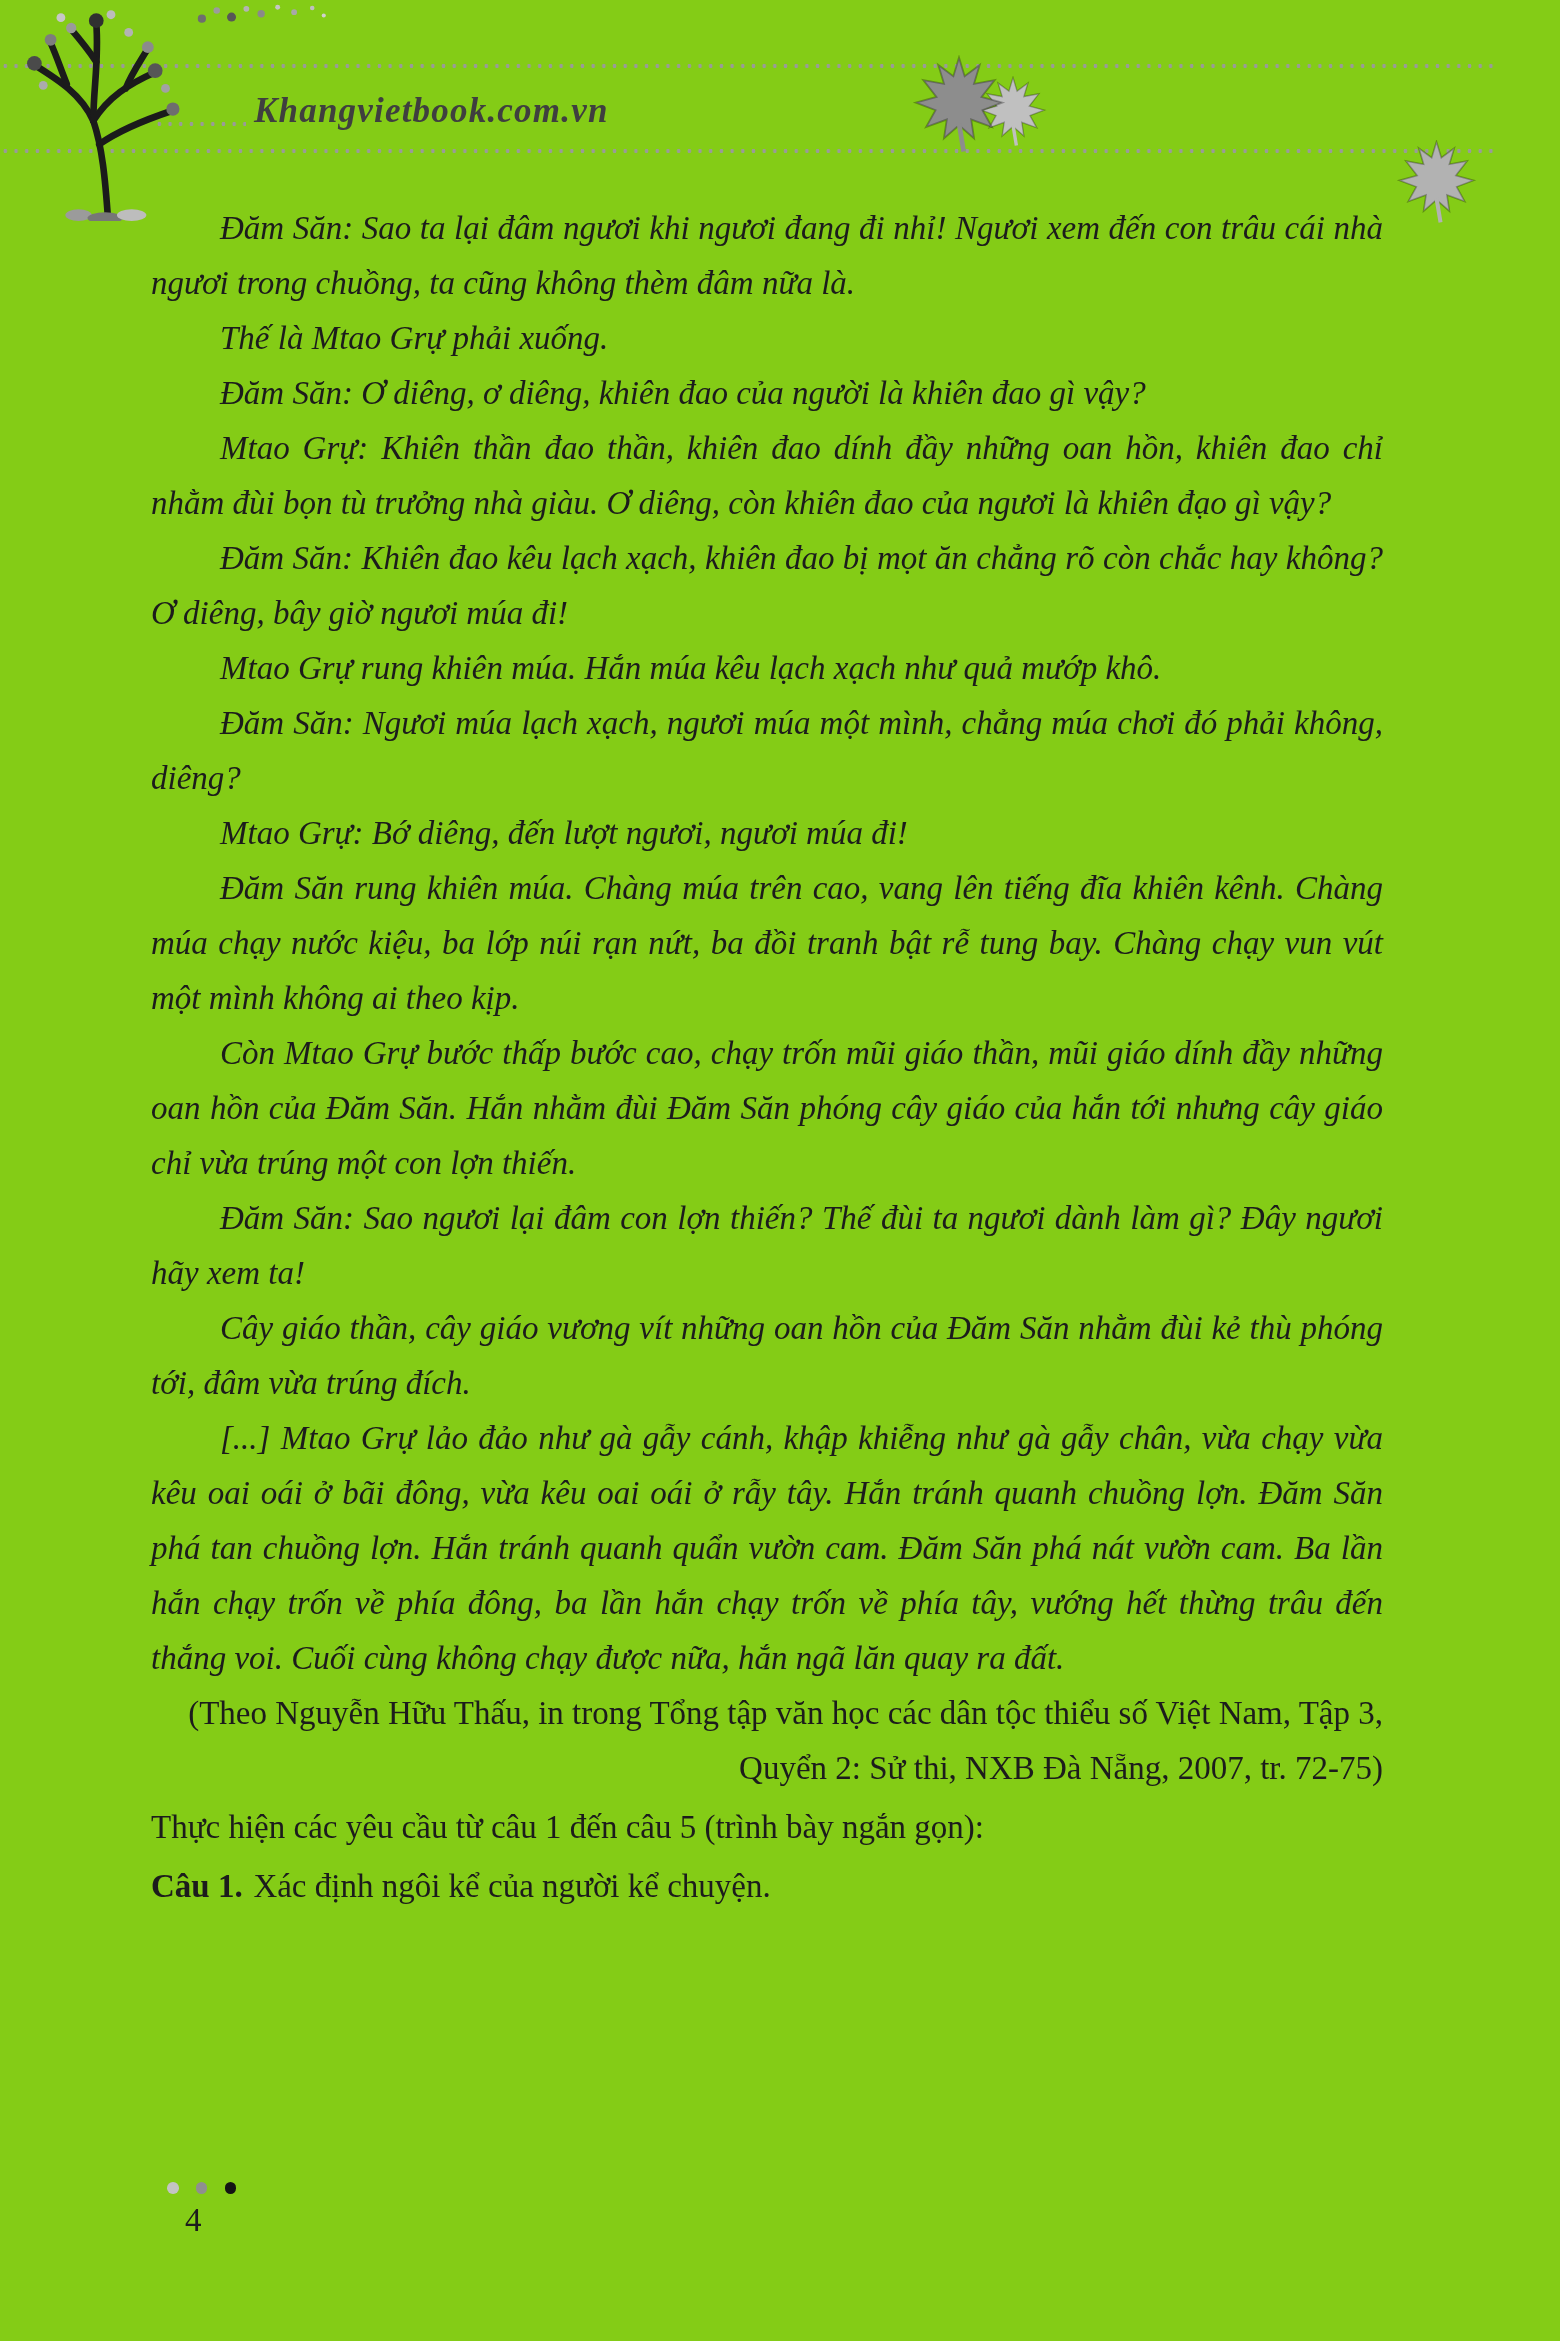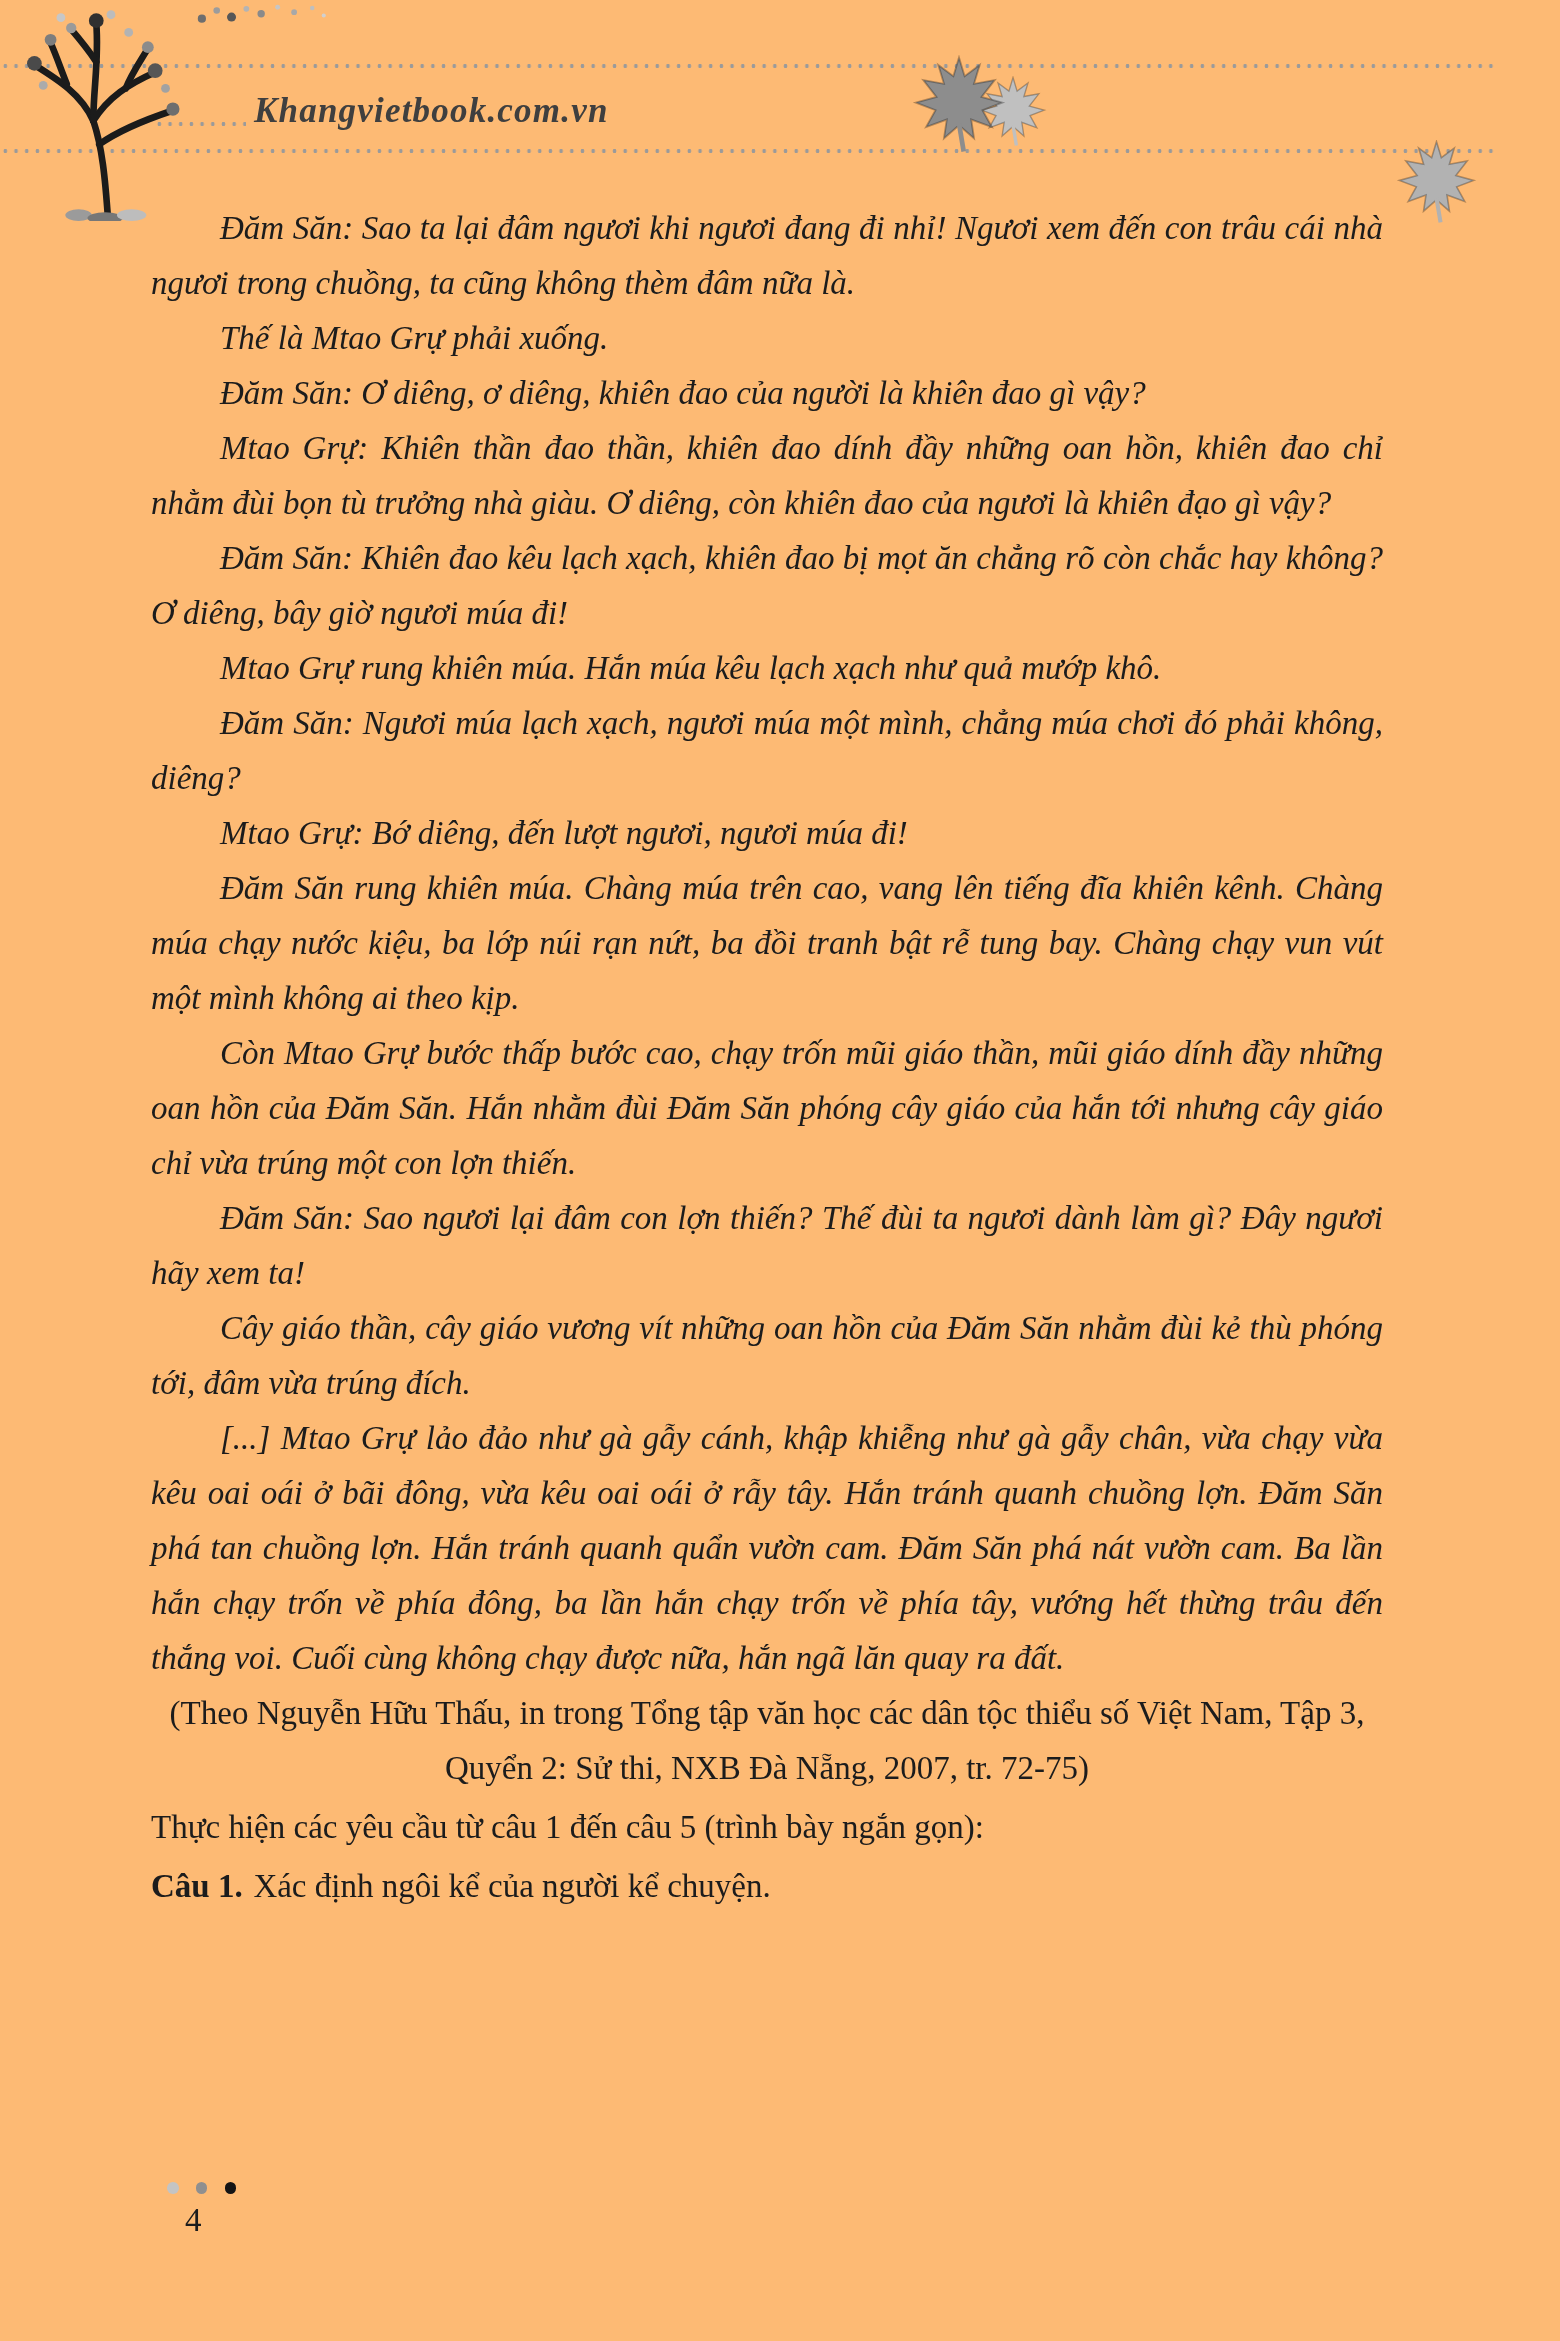--- a/index.html
+++ b/index.html
@@ -4,21 +4,21 @@
 <style>
   * { margin: 0; padding: 0; box-sizing: border-box; }
   html, body { width: 1561px; height: 2342px; }
   body {
     background: #ffffff;
     font-family: "Liberation Serif", "DejaVu Serif", serif;
     color: #1c1c1c;
     position: relative;
     overflow: hidden;
   }
-  .page { position: absolute; inset: 0; background: #fdba74; overflow: hidden; }
+  .page { position: absolute; inset: 0; background: #84cc16; overflow: hidden; }
 
   
   .page-header { position: absolute; top: 0; left: 0; right: 0; height: 231px; }
   .dotted-line {
     position: absolute;
     height: 5.8px;
     background-image: radial-gradient(circle, #9a9a9a 1.7px, transparent 2.1px);
     background-size: 10.7px 5.8px;
     background-repeat: repeat-x;
   }
@@ -50,21 +50,21 @@
     left: 151px;
     width: 1232px;
     font-size: 33px;
     line-height: 55px;
   }
   .para {
     font-style: italic;
     text-align: justify;
     text-indent: 69px;
   }
-  .citation { text-align: center; }
+  .citation { text-align: right; }
   .instruction { margin-top: 4.1px; }
   .question {
     margin-top: 4.1px;
     text-align: justify;
     padding-left: 49px;
     text-indent: -49px;
   }
   .q-label { font-weight: bold; margin-right: 10.7px; }
 
   

